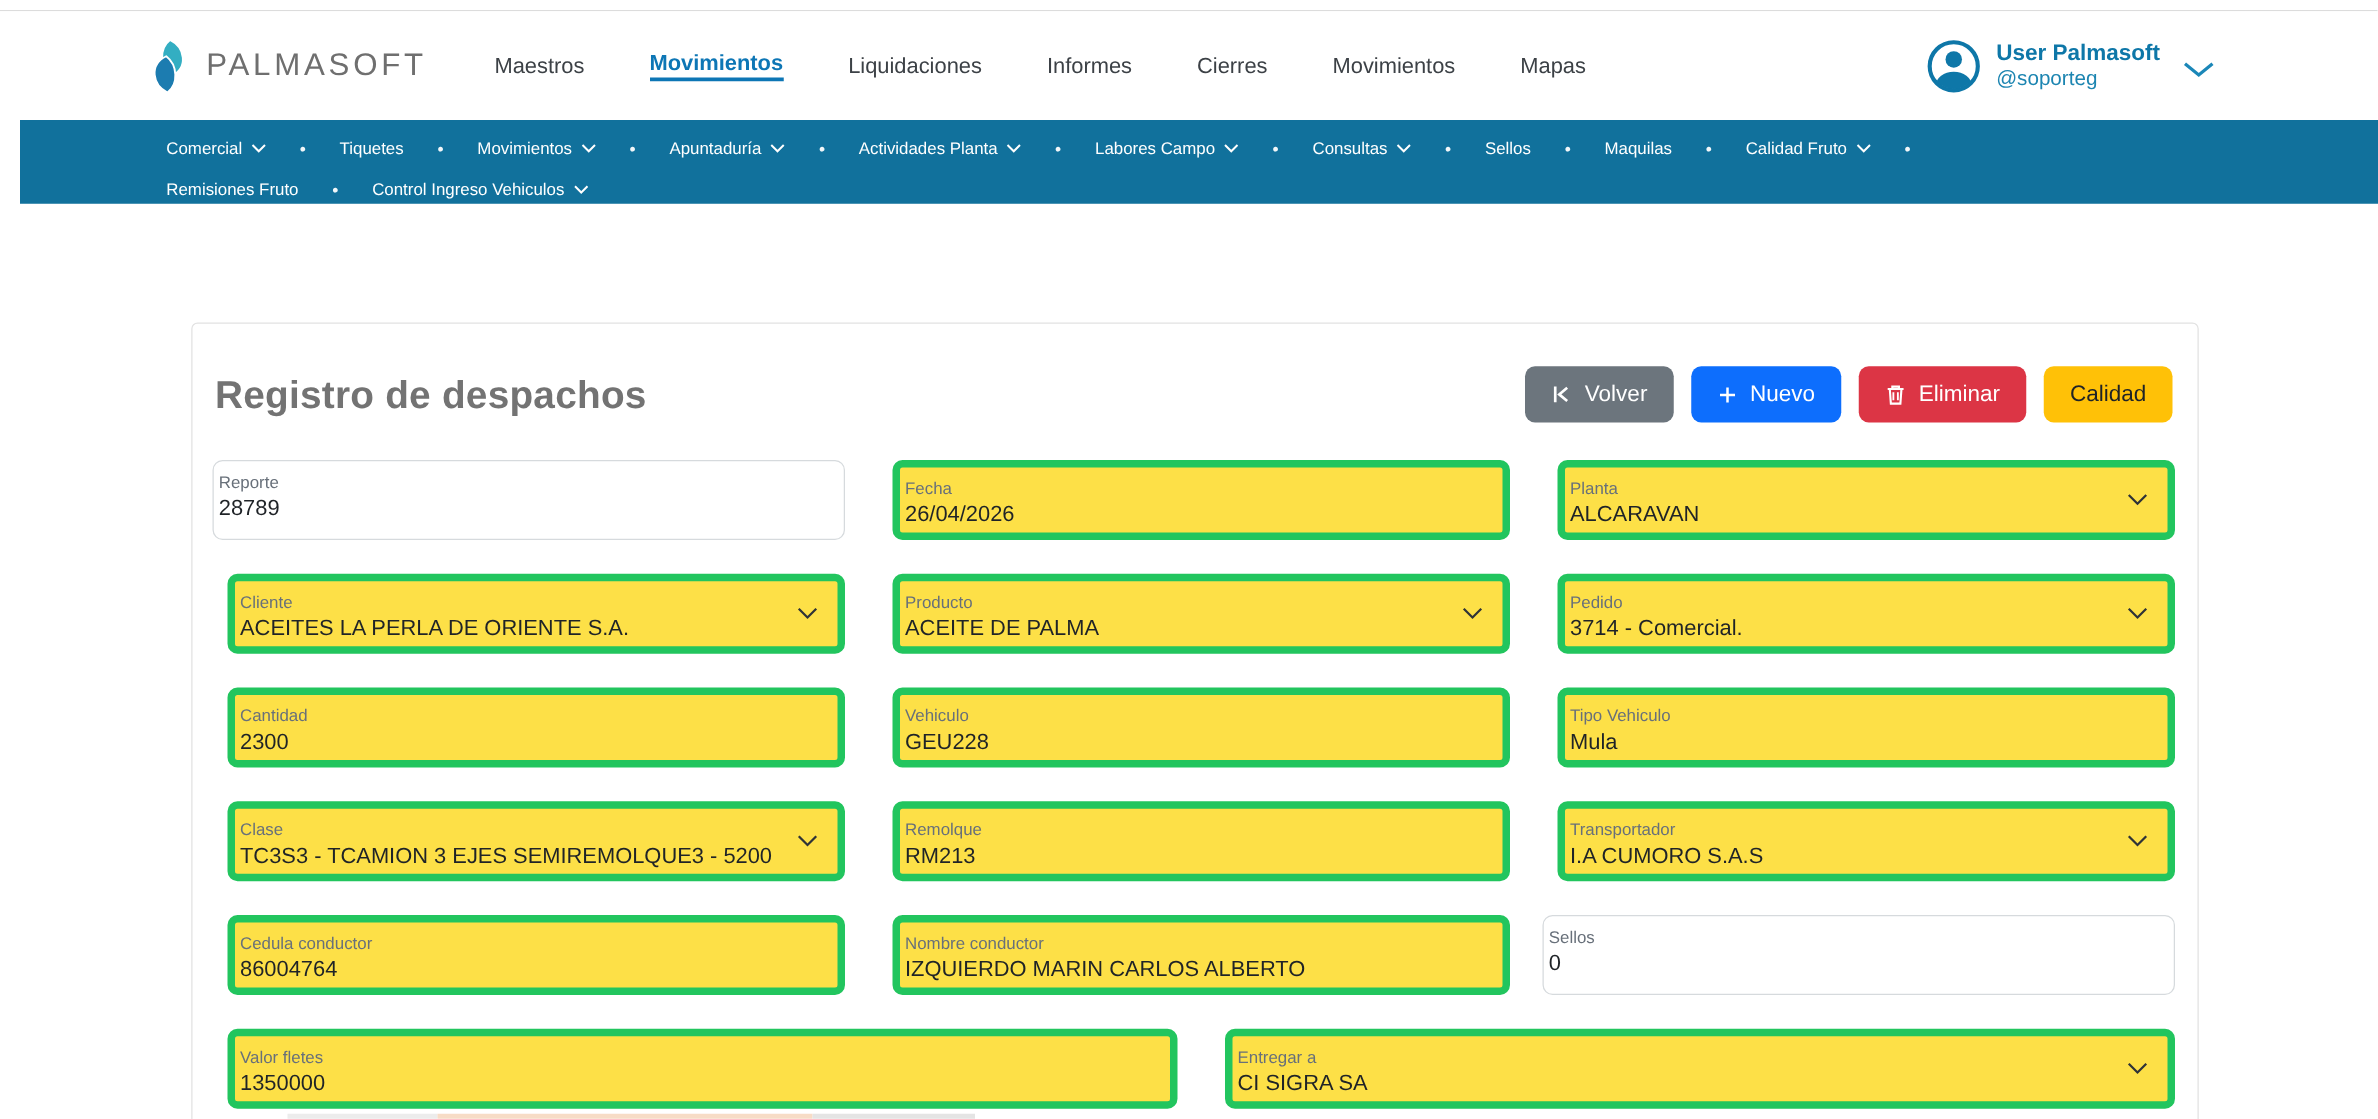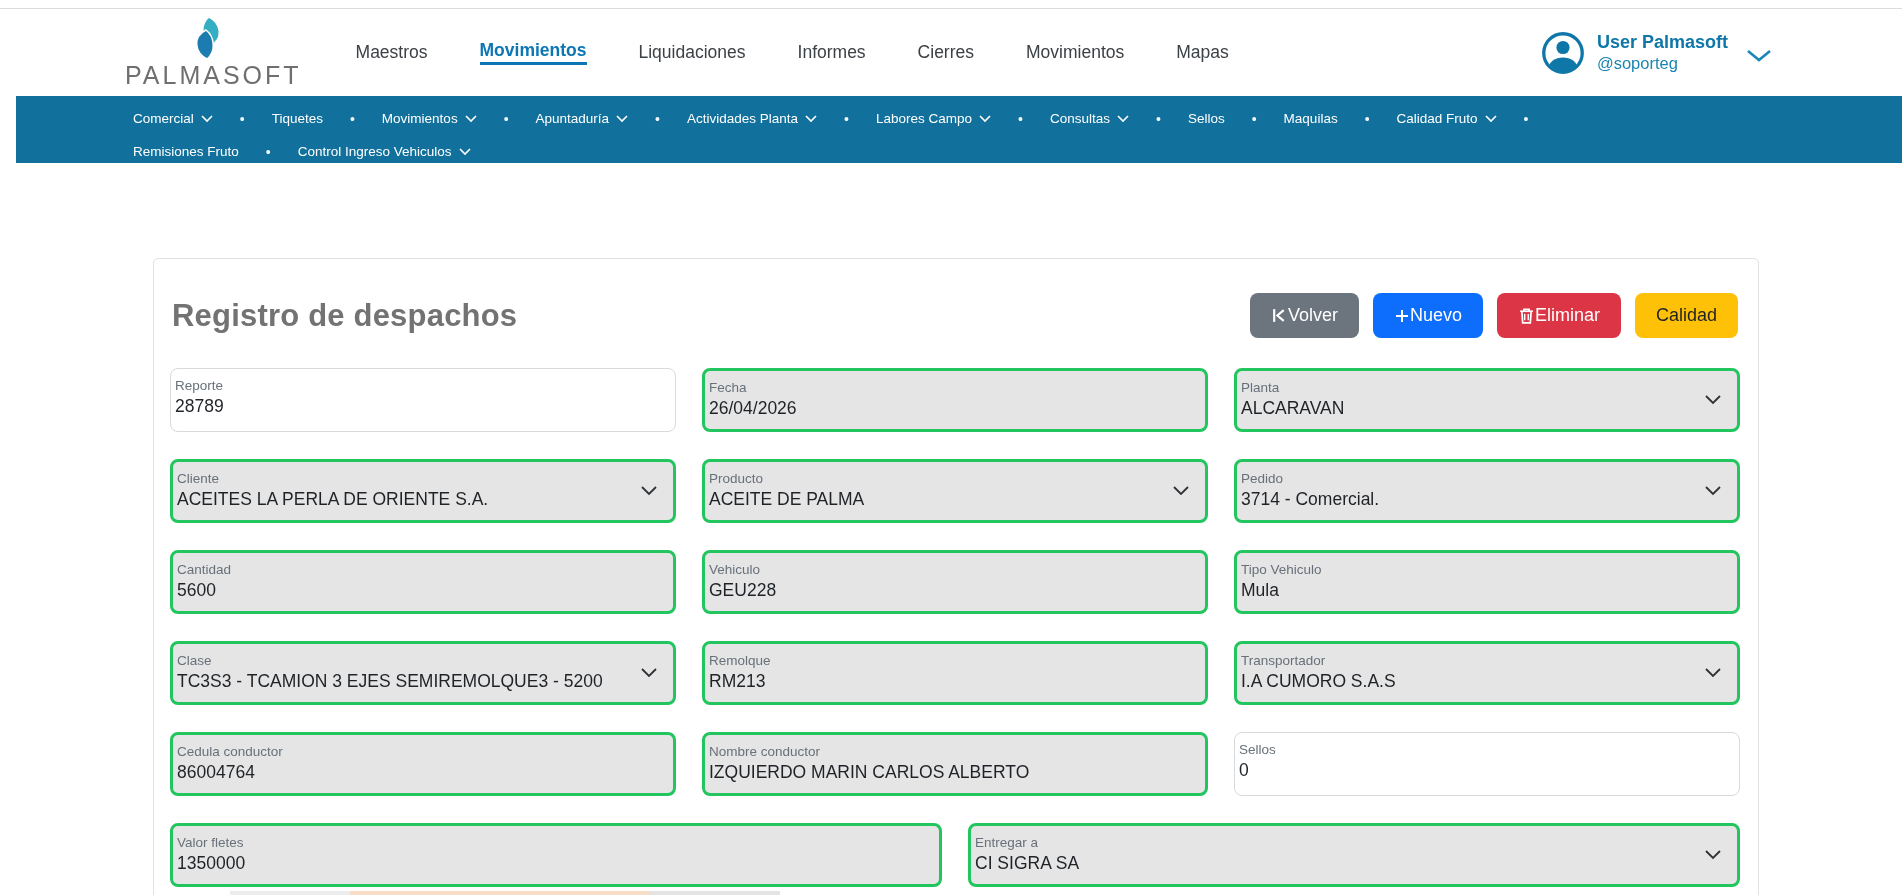--- a/index.html
+++ b/index.html
@@ -3,21 +3,21 @@
 <meta charset="utf-8">
 <style>
   * { margin:0; padding:0; box-sizing:border-box; }
   html,body { width:1902px; height:895px; overflow:hidden; background:#fff;
               font-family:"Liberation Sans", sans-serif; }
   .top-hairline { position:absolute; top:8px; left:0; width:100%; height:1px; background:#dcdcdc; }
 
   
   .header { position:absolute; top:9px; left:0; width:100%; height:87px; background:#fff;
             display:flex; align-items:center; }
-  .logo { display:flex; align-items:center; margin-left:115px; cursor:default;flex-direction:column; }
+  .logo { display:flex; align-items:center; margin-left:115px; cursor:default; }
   .logo-text { font-size:25px; letter-spacing:3px; color:#6f6f6f; font-weight:300; margin-left:10px; }
   .main-nav { display:flex; align-items:center; margin-left:38px; gap:36px; }
   .main-nav a { text-decoration:none; color:#3c4146; font-size:17.5px; cursor:pointer;margin-left:16px; }
   .main-nav a.active { color:#0d76b5; font-weight:bold; border-bottom:3px solid #0d76b5; padding-bottom:1px; }
   .user-block { position:absolute; right:130px; top:0; height:87px; display:flex; align-items:center; gap:12px; cursor:pointer; }
   .user-texts { display:flex; flex-direction:column; line-height:1.25; }
   .user-name { color:#0e77a8; font-weight:bold; font-size:18px; }
   .user-handle { color:#1c85b1; font-size:16.5px; }
   .user-caret { margin-left:6px; margin-top:6px; }
 
@@ -30,33 +30,33 @@
   .subnav-item svg { margin-left:7px; }
   .sep { margin:0 27px; font-size:14px; color:#fff; opacity:.95; }
 
   
   .card { position:absolute; top:258px; left:153px; width:1606px; height:760px;
           background:#fff; border:1px solid #e2e2e2; border-radius:5px; padding:34px 18px 0 16px; }
   .card-head { display:flex; align-items:center; justify-content:space-between; margin:0 2px 30px 2px; }
   .page-title { font-size:31px; font-weight:bold; color:#737373; letter-spacing:.2px; }
   .btns { display:flex; gap:14px; }
   .btn { height:45px; border:none; border-radius:8px; font-size:18px; color:#fff;
-         display:flex; align-items:center; padding:0 21px; cursor:pointer;
+         display:flex; align-items:center; gap:10px; padding:0 21px; cursor:pointer;
          font-family:"Liberation Sans", sans-serif; }
   .btn-volver { background:#6c757d; }
   .btn-nuevo { background:#0d6efd; }
   .btn-eliminar { background:#dc3545; }
   .btn-calidad { background:#ffc107; color:#1f2327; }
 
   
   .grid3 { display:grid; grid-template-columns:repeat(3,1fr); gap:26px; margin-bottom:27px; }
   .grid2 { display:grid; grid-template-columns:1fr 1fr; gap:26px; margin-bottom:27px; }
   .field { position:relative; height:64px; border-radius:8px; padding:9px 34px 0 4px;
            overflow:hidden; white-space:nowrap; }
-  .field.gray { background:#e5e5e5; border:3px solid #22c55e; }
+  .field.gray { background:#fde047; border:6px solid #22c55e;margin-left:12px; }
   .field.white { background:#fff; border:1px solid #d6dadd; }
   .field.select { cursor:pointer; }
   .f-label { font-size:13.5px; color:#68707a; }
   .f-value { font-size:17.5px; color:#1f2327; margin-top:3px; }
   .caret { position:absolute; right:16px; top:50%; transform:translateY(-50%); }
 
   
   .cutoff-strip { position:absolute; bottom:0; left:230px; height:4px; display:flex; }
   .cutoff-strip span:nth-child(1){ width:120px; background:#ececec; }
   .cutoff-strip span:nth-child(2){ width:300px; background:#f7dcc6; }
@@ -253,21 +253,21 @@
       <div class="f-value">3714 - Comercial.</div>
       <svg class="caret" width="16" height="10" viewBox="0 0 16 10">
           <path d="M1 1 L8 8 L15 1" fill="none" stroke="#2f3337" stroke-width="1.8"></path>
         </svg>
     </div>
   </div>
 
   <div class="grid3">
     <div class="field gray">
       <div class="f-label">Cantidad</div>
-      <div class="f-value">5600</div>
+      <div class="f-value">2300</div>
     </div>
     <div class="field gray">
       <div class="f-label">Vehiculo</div>
       <div class="f-value">GEU228</div>
     </div>
     <div class="field gray">
       <div class="f-label">Tipo Vehiculo</div>
       <div class="f-value">Mula</div>
     </div>
   </div>

